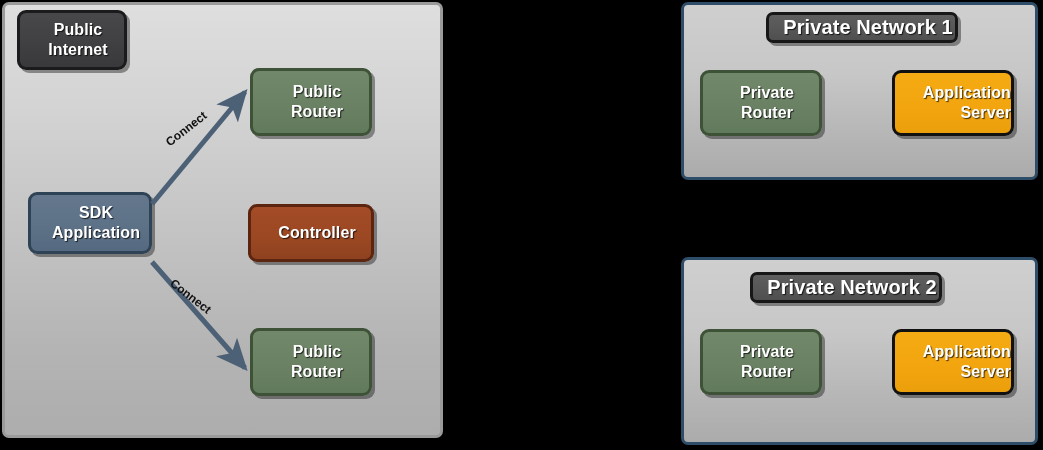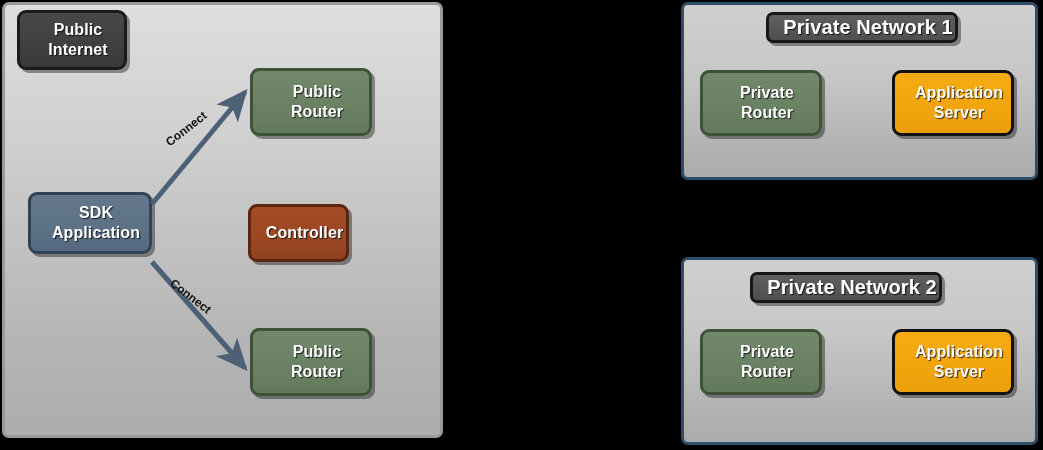--- a/index.html
+++ b/index.html
@@ -80,33 +80,34 @@
     background: linear-gradient(to bottom, #64778d 0%, #5d7187 55%, #556a80 100%);
     border: 3px solid #2f4356;
   }
   .node-rust {
     background: linear-gradient(to bottom, #a34c27 0%, #9c4823 55%, #8f4220 100%);
     border: 3px solid #5c2510;
   }
   .node-orange {
     background: linear-gradient(to bottom, #f5ab13 0%, #f2a50e 55%, #eb9f0b 100%);
     border: 3px solid #111111;
+    text-align: right;
   }
   .node-netlabel {
     background: linear-gradient(to bottom, #5e5e5e 0%, #575757 55%, #4f4f4f 100%);
     border: 3px solid #171717;
     border-radius: 7px;
     font-size: 20px;
   }
 
   
   #node-public-internet { left: 17px;  top: 10px;  width: 110px; height: 60px; }
   #node-public-router-1 { left: 250px; top: 68px;  width: 122px; height: 68px; }
   #node-sdk-application { left: 28px;  top: 192px; width: 124px; height: 62px; }
-  #node-controller      { left: 248px; top: 204px; width: 101px; height: 58px; }
+  #node-controller      { left: 248px; top: 204px; width: 126px; height: 58px; }
   #node-public-router-2 { left: 250px; top: 328px; width: 122px; height: 68px; }
 
   
   #netlabel-1 { left: 766px; top: 12px;  width: 192px; height: 31px; }
   #netlabel-2 { left: 750px; top: 272px; width: 192px; height: 31px; }
   #node-private-router-1 { left: 700px; top: 70px;  width: 122px; height: 66px; }
   #node-private-router-2 { left: 700px; top: 329px; width: 122px; height: 66px; }
   #node-app-server-1 { left: 892px; top: 70px;  width: 122px; height: 66px; }
   #node-app-server-2 { left: 892px; top: 329px; width: 122px; height: 66px; }
 

